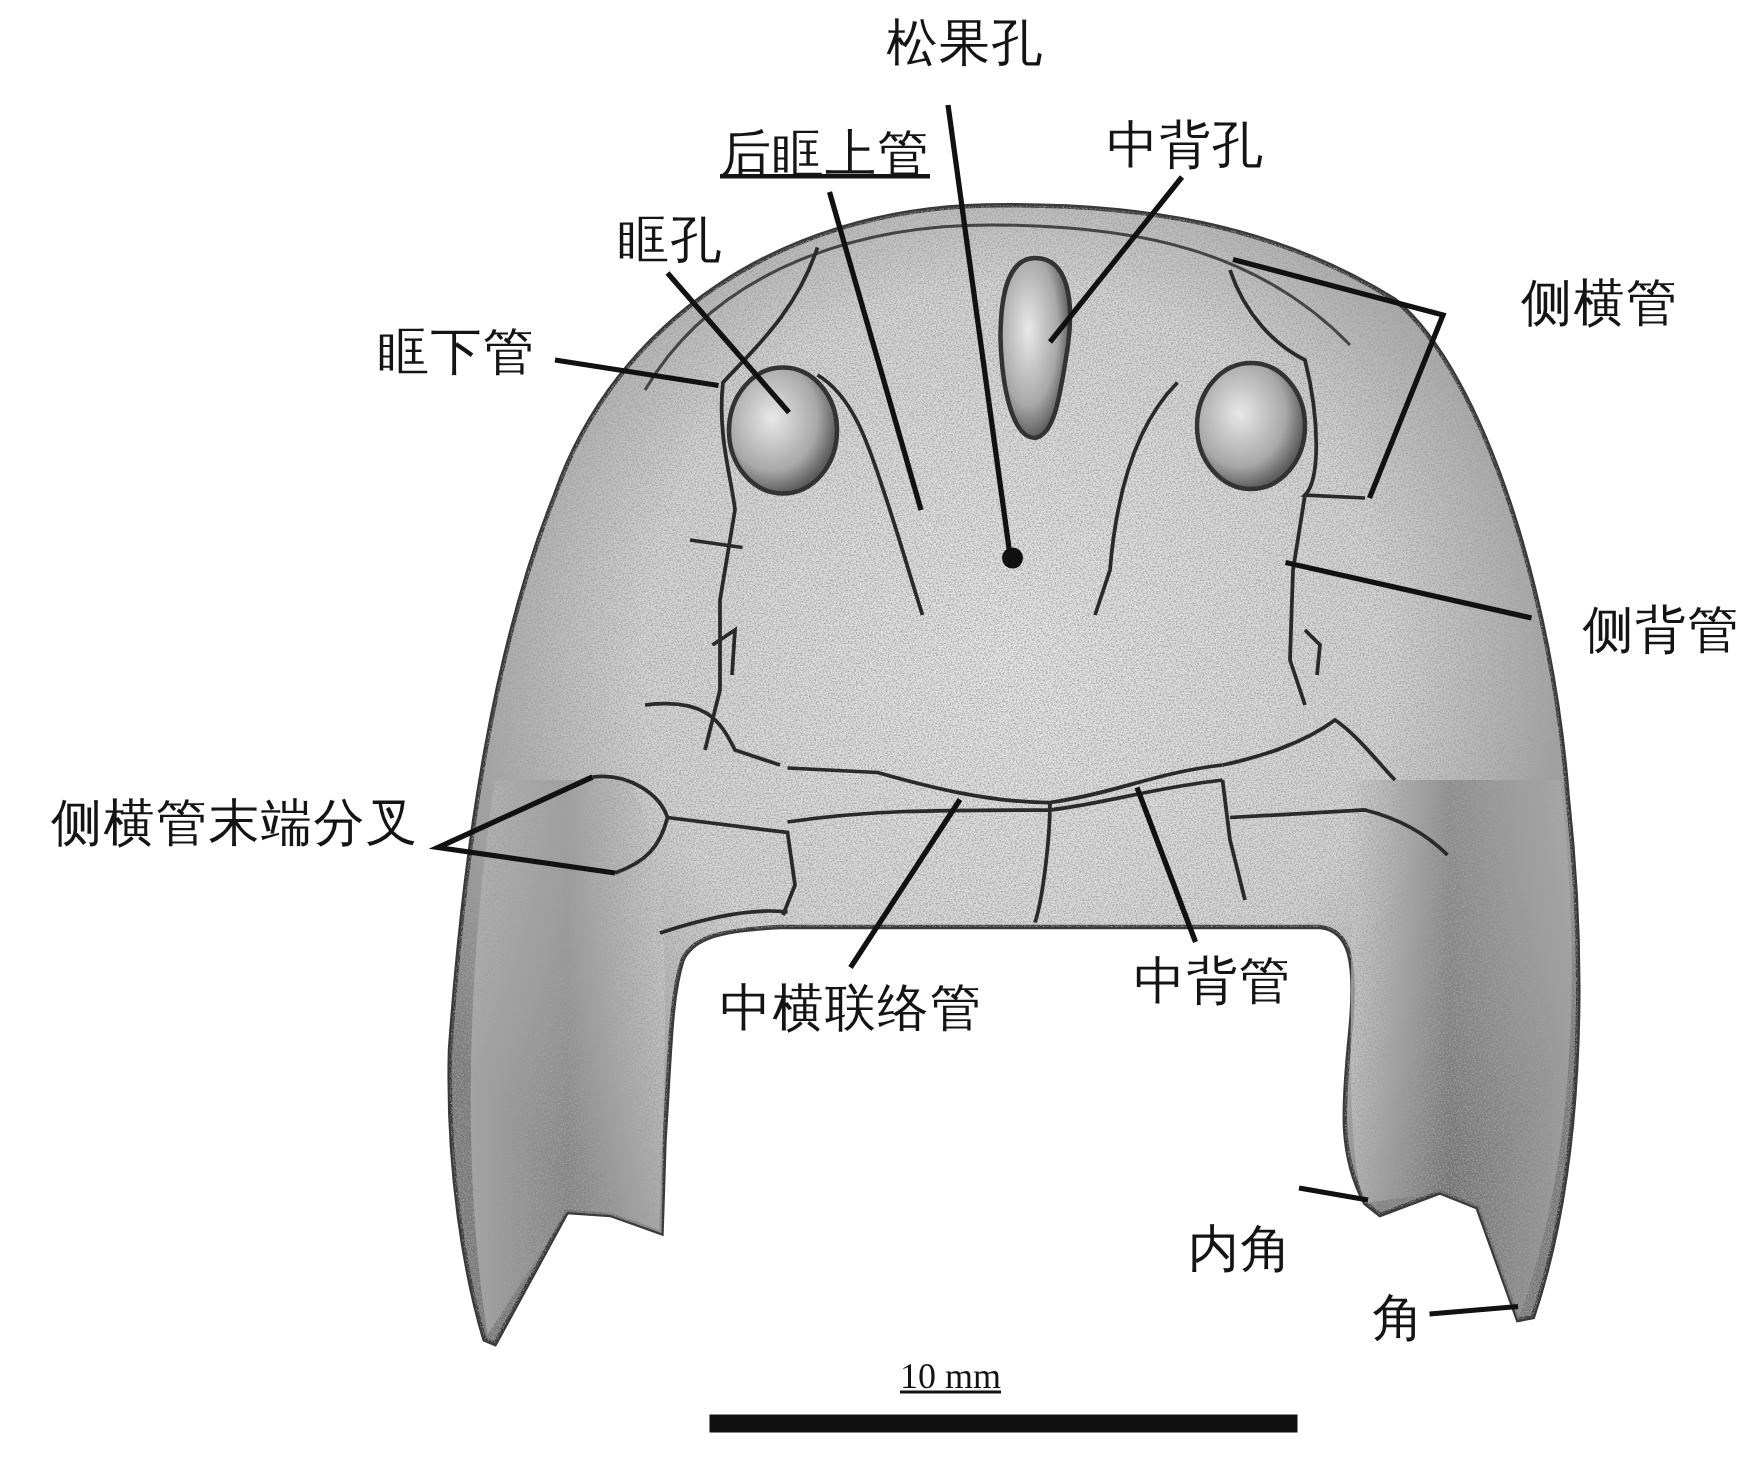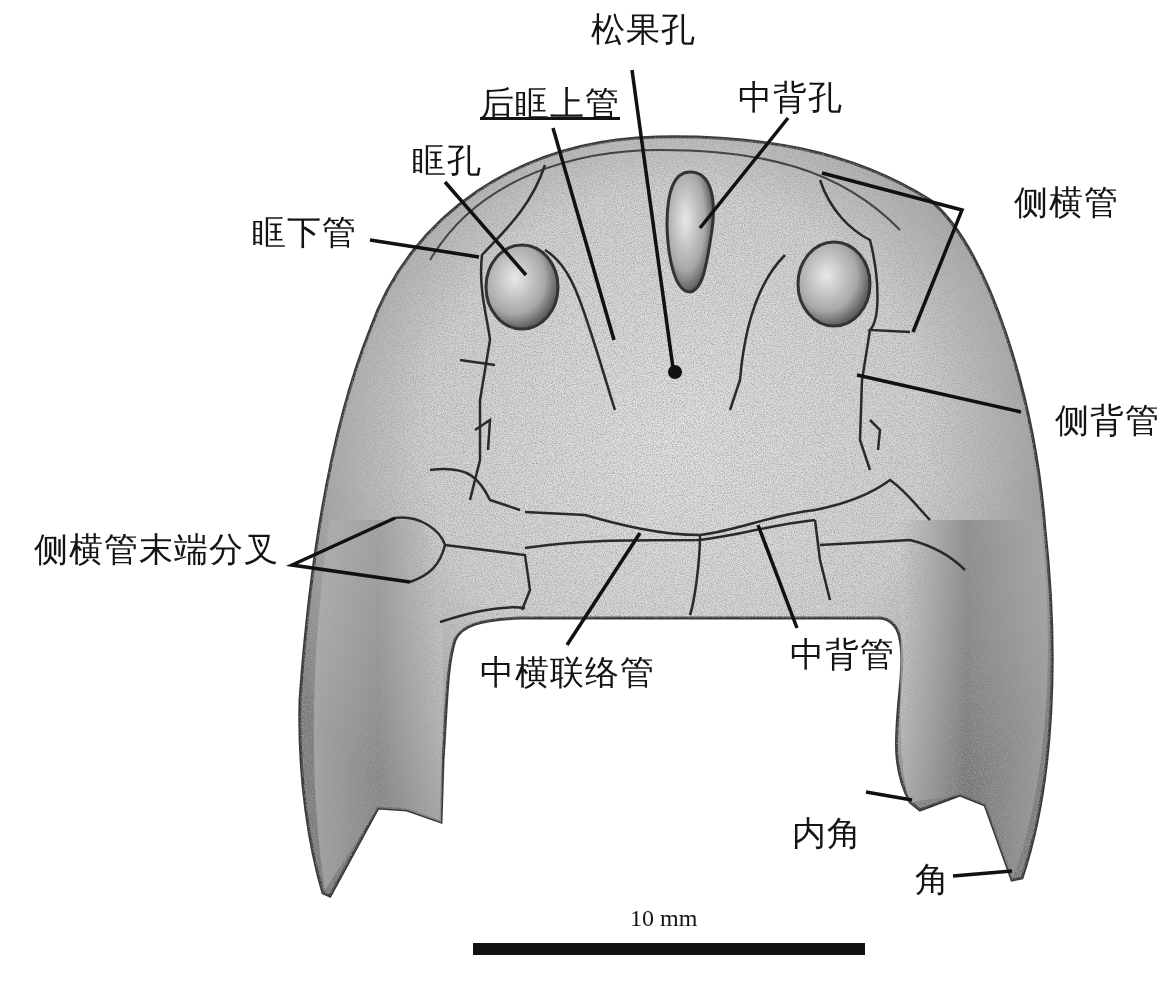--- a/index.html
+++ b/index.html
@@ -115,23 +115,23 @@
     <line x1="797" y1="628" x2="758" y2="525"></line>
     <line x1="866" y1="792" x2="912" y2="800"></line>
     <line x1="953" y1="876" x2="1012" y2="871"></line>
   </g>
 </svg>
 
 <div class="label" style="left:575px; top:12px;margin-left:16px;">松果孔</div>
 <div class="label" style="left:480px; top:86px;text-decoration:underline;">后眶上管</div>
 <div class="label" style="left:738px; top:80px;">中背孔</div>
 <div class="label" style="left:412px; top:143px;">眶孔</div>
-<div class="label" style="left:252px; top:218px;font-family:Liberation Mono, monospace;">眶下管</div>
+<div class="label" style="left:252px; top:218px;">眶下管</div>
 <div class="label" style="left:978px; top:185px;margin-left:36px;">侧横管</div>
 <div class="label" style="left:1035px; top:403px;margin-left:20px;">侧背管</div>
 <div class="label" style="left:34px; top:532px;">侧横管末端分叉</div>
 <div class="label" style="left:480px; top:655px;text-align:center;">中横联络管</div>
-<div class="label" style="left:790px; top:637px;text-align:center;">中背管</div>
+<div class="label" style="left:756px; top:637px;text-align:center;">中背管</div>
 <div class="label" style="left:792px; top:780px;margin-top:36px;">内角</div>
 <div class="label" style="left:915px; top:862px;">角</div>
 
-<div class="scale-text" style="left:630px; top:905px;">10 mm</div>
+<div class="scale-text" style="left:600px; top:905px;text-decoration:underline;">10 mm</div>
 <div class="scale-bar" style="left:473px; top:943px; width:392px; height:12px;"></div>
 
 </body></html>

